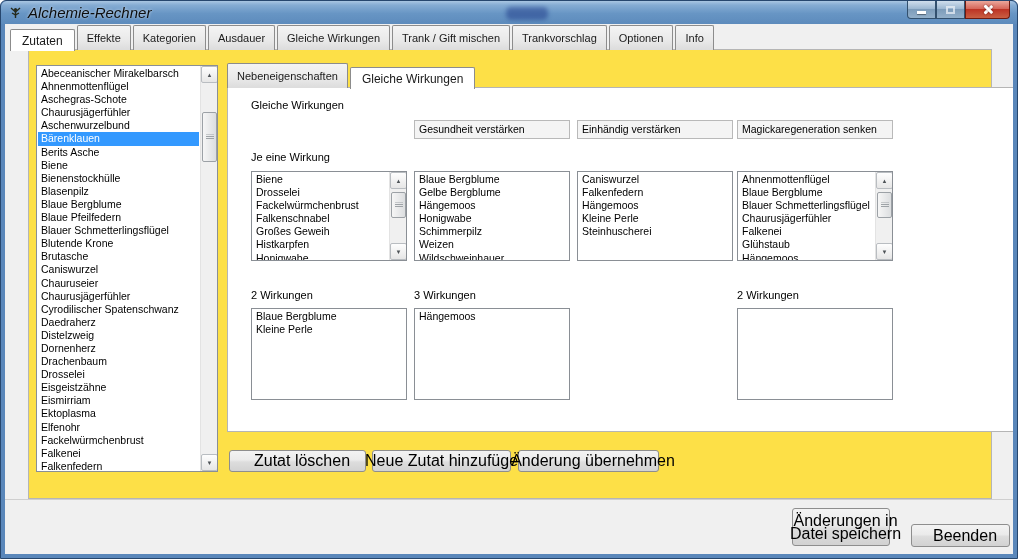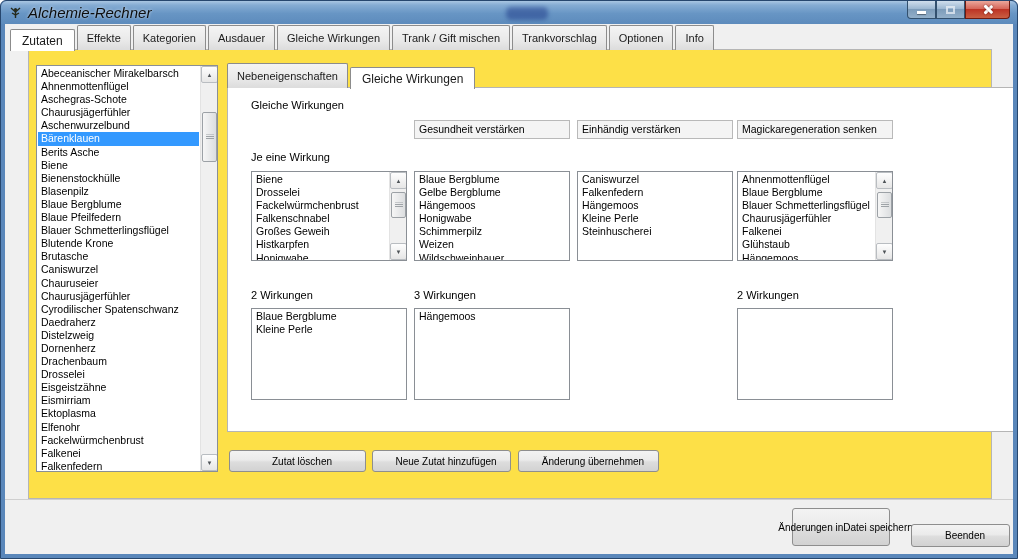--- a/index.html
+++ b/index.html
@@ -113,29 +113,29 @@
   .sub-list { width:156px; height:90px; }
   .sub-list .items { position:absolute; left:1px; top:1px; right:1px; }
   .sub-list.scrolling .items { right:18px; }
   .wbox { width:156px; height:92px; }
   .wbox .items { position:absolute; left:1px; top:1px; right:1px; }
   
   .btn {
     position:absolute; height:22px;
     background:linear-gradient(180deg,#f3f3f3,#ebebeb 45%,#dddddd 55%,#d2d2d2);
     border:1px solid #8e8e8e; border-radius:3px;
-    font-size:10px; color:#000; display:flex; align-items:center; justify-content:center;
+    font-size:16px; color:#000; display:flex; align-items:center; justify-content:center;
     white-space:nowrap; cursor:default;padding-left:9px;
   }
   
   .footer {
     position:absolute; left:0; right:0; top:475px; bottom:0;
     background:#f0f0f0; border-top:1px solid #cfcfcf;
   }
-  .btn.save { left:787px; top:8px; width:98px; height:38px; flex-direction:row; line-height:13px; }
+  .btn.save { left:787px; top:8px; width:98px; height:38px; flex-direction:column; line-height:13px; }
   .btn.quit { left:906px; top:24px; width:99px; height:23px; }
 </style>
 </head>
 <body>
 
 <div class="window">
 
   <div class="titlebar">
     <span class="app-icon">
       <svg width="15" height="15" viewBox="0 0 15 15">

